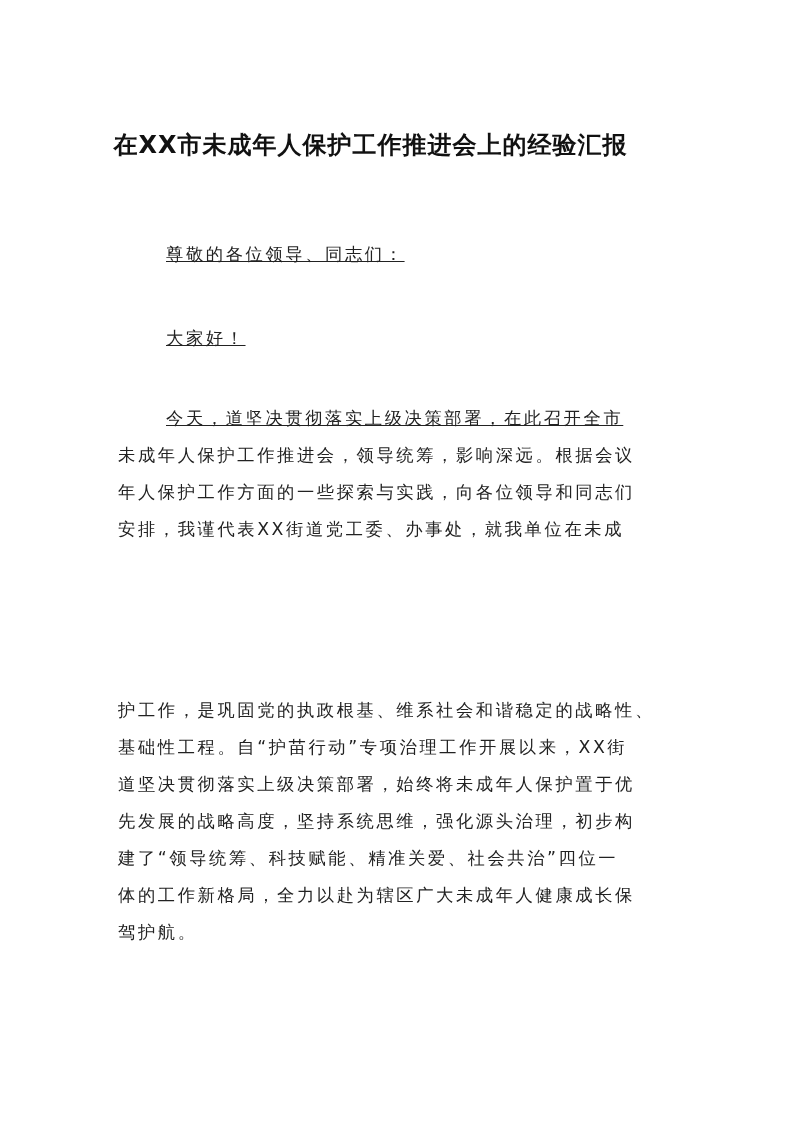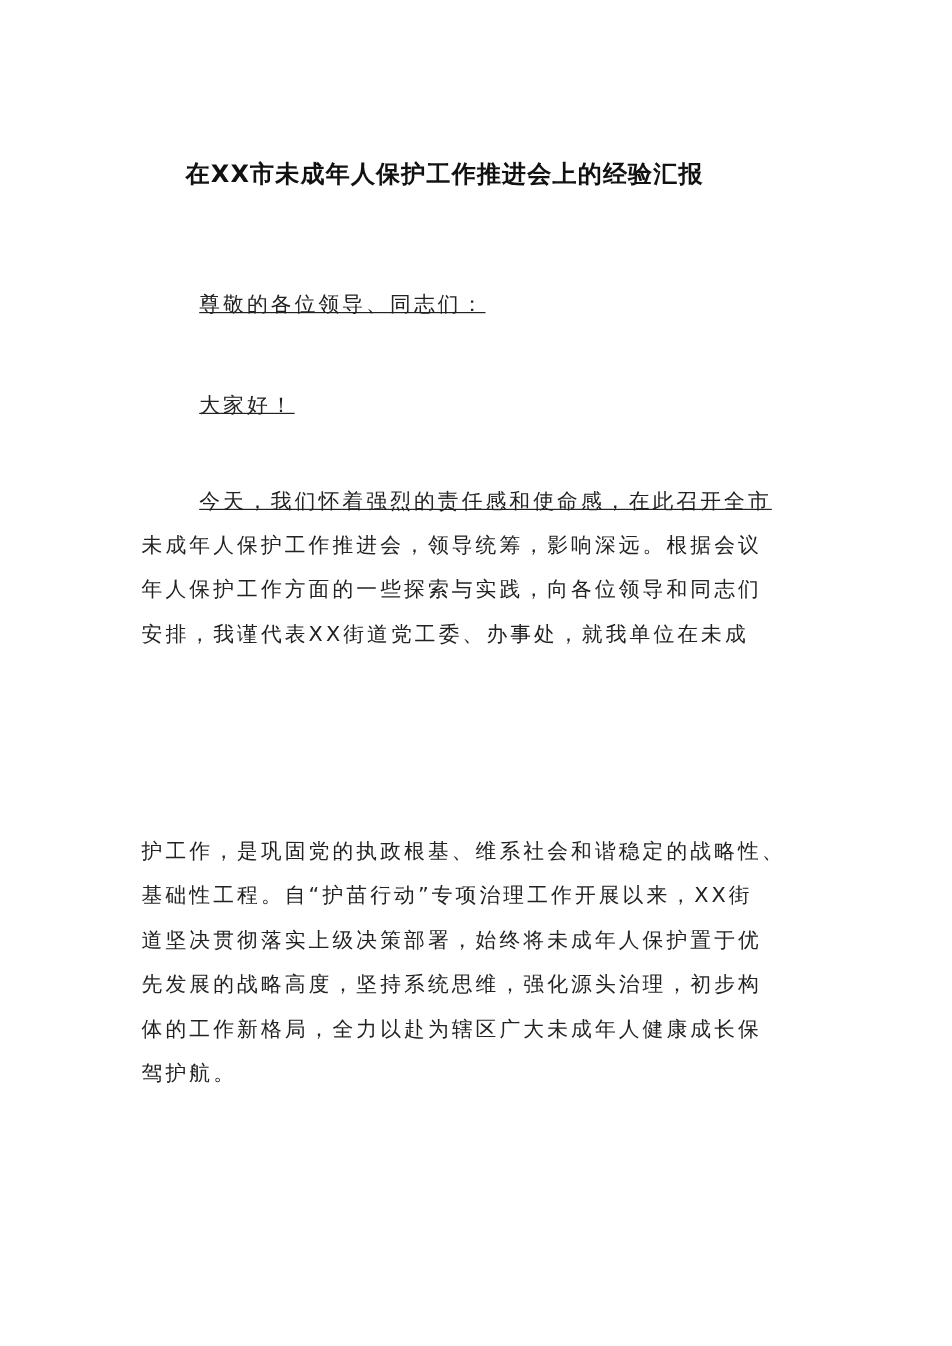--- a/index.html
+++ b/index.html
@@ -21,21 +21,21 @@
       width: 793px;
       height: 1122px;
       background: #ffffff;
     }
     .title {
       position: absolute;
       top: 128px;
       left: 0;
       width: 741px;
       text-align: center;
-      font-size: 20px;
+      font-size: 24px;
       font-weight: bold;
       letter-spacing: 1px;
       line-height: 34px;
       color: #111;
     }
     .para {
       position: absolute;
       left: 118px;
       width: 558px;
       font-size: 17.3px;
@@ -66,28 +66,29 @@
 
   <div class="para para-plain" style="top:236px;">
     <span class="line first">尊敬的各位领导、同志们：</span>
   </div>
 
   <div class="para para-plain" style="top:320px;">
     <span class="line first">大家好！</span>
   </div>
 
   <div class="para para-plain" style="top:400px;">
-    <span class="line first">今天，我们怀着强烈的责任感和使命感，在此召开全市</span>
+    <span class="line first">今天，道坚决贯彻落实上级决策部署，在此召开全市</span>
     <span class="line">未成年人保护工作推进会，领导统筹，影响深远。根据会议</span>
     <span class="line">年人保护工作方面的一些探索与实践，向各位领导和同志们</span>
     <span class="line">安排，我谨代表XX街道党工委、办事处，就我单位在未成</span>
   </div>
 
   <div class="para para-plain" style="top:692px;">
     <span class="line">护工作，是巩固党的执政根基、维系社会和谐稳定的战略性、</span>
     <span class="line">基础性工程。自“护苗行动”专项治理工作开展以来，XX街</span>
     <span class="line">道坚决贯彻落实上级决策部署，始终将未成年人保护置于优</span>
     <span class="line">先发展的战略高度，坚持系统思维，强化源头治理，初步构</span>
+    <span class="line">建了“领导统筹、科技赋能、精准关爱、社会共治”四位一</span>
     <span class="line">体的工作新格局，全力以赴为辖区广大未成年人健康成长保</span>
     <span class="line">驾护航。</span>
   </div>
 
 </div>
 
 </body></html>

